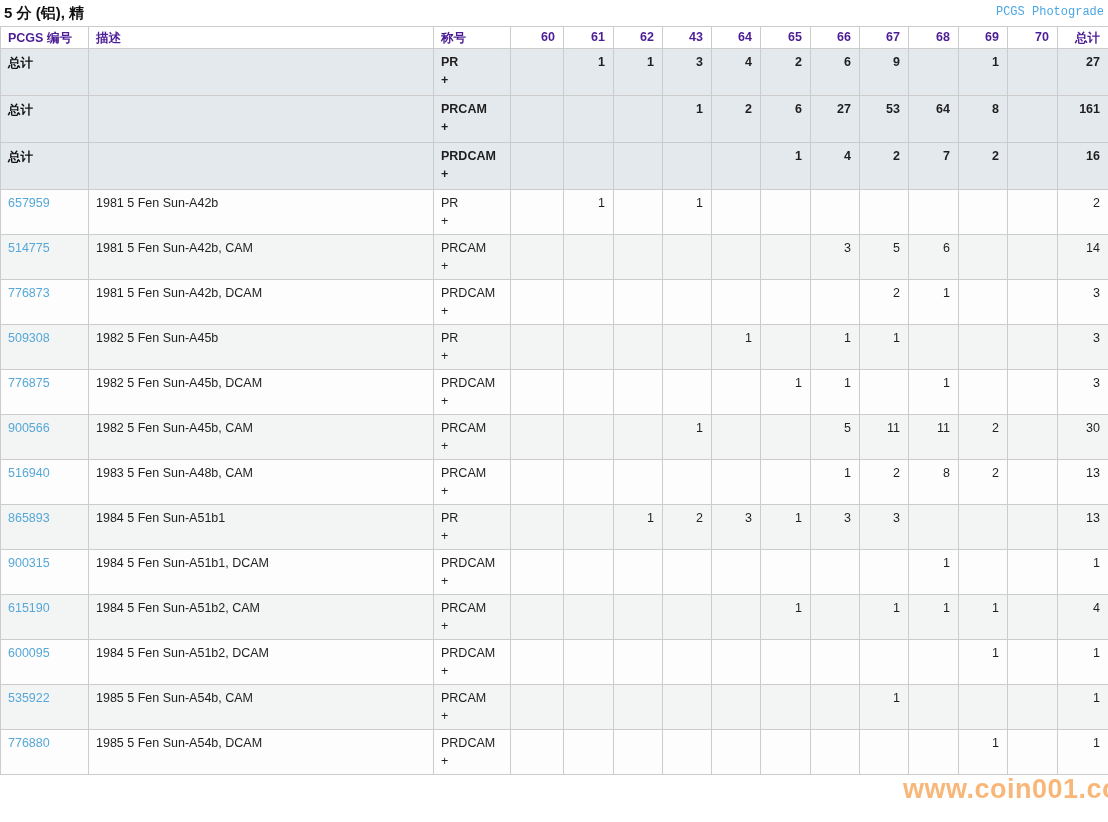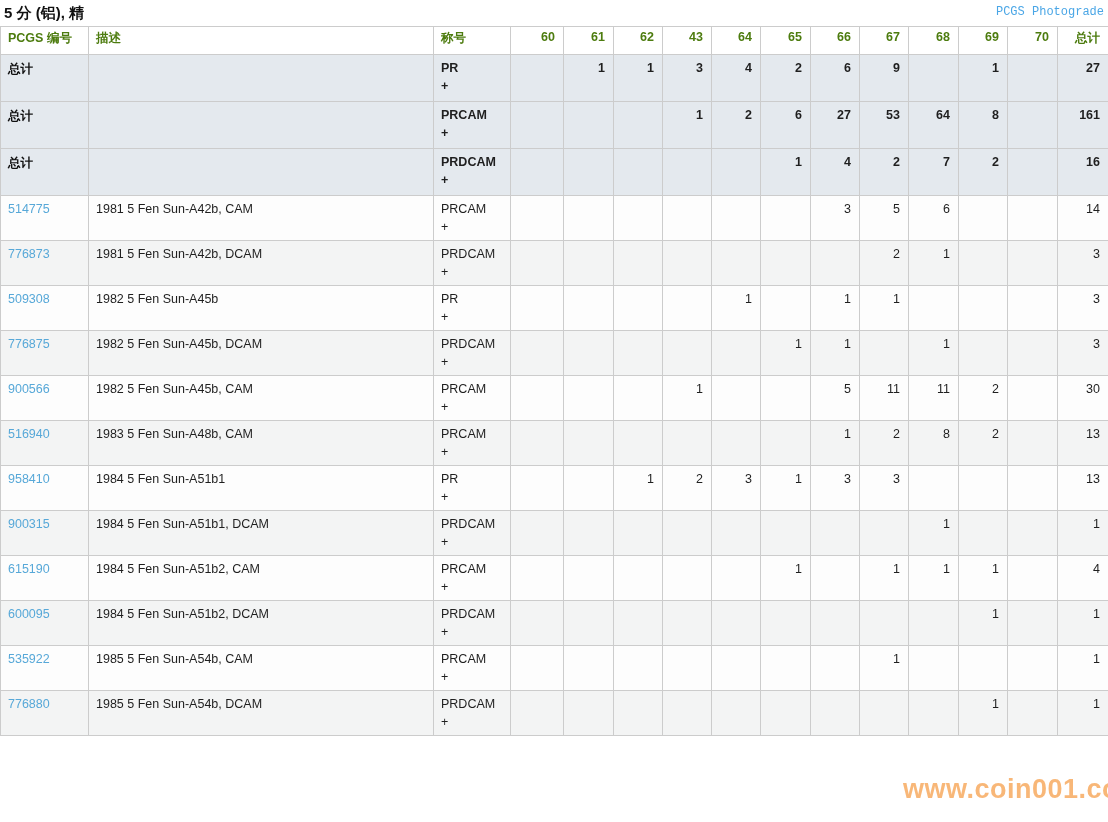--- a/index.html
+++ b/index.html
@@ -6,21 +6,21 @@
   html, body { width: 1108px; height: 822px; overflow: hidden; background: #ffffff; }
   body { font-family: "Liberation Sans", "DejaVu Sans", sans-serif; color: #1f1f1f; position: relative; }
 
   .topbar { height: 26px; position: relative; }
   .page-title { font-size: 15px; font-weight: bold; color: #111; position: absolute; left: 4px; top: 4px; }
   .photograde-link { position: absolute; right: 4px; top: 5px; font-size: 12px; color: #4aa6e6; text-decoration: none; cursor: pointer; font-family: Liberation Mono, monospace; }
 
   table { border-collapse: collapse; table-layout: fixed; width: 1108px; }
   th, td { border: 1px solid #cccccc; vertical-align: top; font-size: 12.5px; overflow: hidden; white-space: nowrap; }
 
-  thead th { font-weight: bold; text-align: left; height: 22px; padding: 3px 8px 7px 7px; background: #ffffff; color: #4d7c0f; }
+  thead th { font-weight: bold; text-align: left; height: 22px; padding: 3px 8px 1px 7px; background: #ffffff; color: #4c1d95; }
   thead th.num { text-align: right; margin-left: 44px; }
 
   td { padding: 6px 8px 0 7px; }
   td.num { text-align: right; }
 
   tbody.summary tr { background: #e4e9ee; }
   tbody.summary td { font-weight: bold; height: 47px; }
   tbody.coins td { height: 45px; }
   tbody.coins tr:nth-child(odd)  { background: #fdfdfd; }
   tbody.coins tr:nth-child(even) { background: #f3f4f4; }
@@ -145,20 +145,43 @@
         <td class="num">7</td>
         <td class="num">2</td>
         <td class="num"></td>
         <td class="num">16</td>
       </tr>
     </tbody>
   <tbody class="coins" id="coins-body">
       <tr>
     <td>
       
+      <a class="row-link">657959</a>
+    </td>
+    <td>1981 5 Fen Sun-A42b</td>
+    <td class="desig">
+      <div class="d1">PR</div>
+      <div class="d2">+</div>
+    </td>
+  <td class="num"></td>
+        <td class="num">1</td>
+        <td class="num"></td>
+        <td class="num">1</td>
+        <td class="num"></td>
+        <td class="num"></td>
+        <td class="num"></td>
+        <td class="num"></td>
+        <td class="num"></td>
+        <td class="num"></td>
+        <td class="num"></td>
+        <td class="num">2</td>
+      </tr>
+      <tr>
+    <td>
+      
       <a class="row-link">514775</a>
     </td>
     <td>1981 5 Fen Sun-A42b, CAM</td>
     <td class="desig">
       <div class="d1">PRCAM</div>
       <div class="d2">+</div>
     </td>
   <td class="num"></td>
         <td class="num"></td>
         <td class="num"></td>
@@ -283,21 +306,21 @@
         <td class="num">1</td>
         <td class="num">2</td>
         <td class="num">8</td>
         <td class="num">2</td>
         <td class="num"></td>
         <td class="num">13</td>
       </tr>
       <tr>
     <td>
       
-      <a class="row-link">958410</a>
+      <a class="row-link">865893</a>
     </td>
     <td>1984 5 Fen Sun-A51b1</td>
     <td class="desig">
       <div class="d1">PR</div>
       <div class="d2">+</div>
     </td>
   <td class="num"></td>
         <td class="num"></td>
         <td class="num">1</td>
         <td class="num">2</td>

